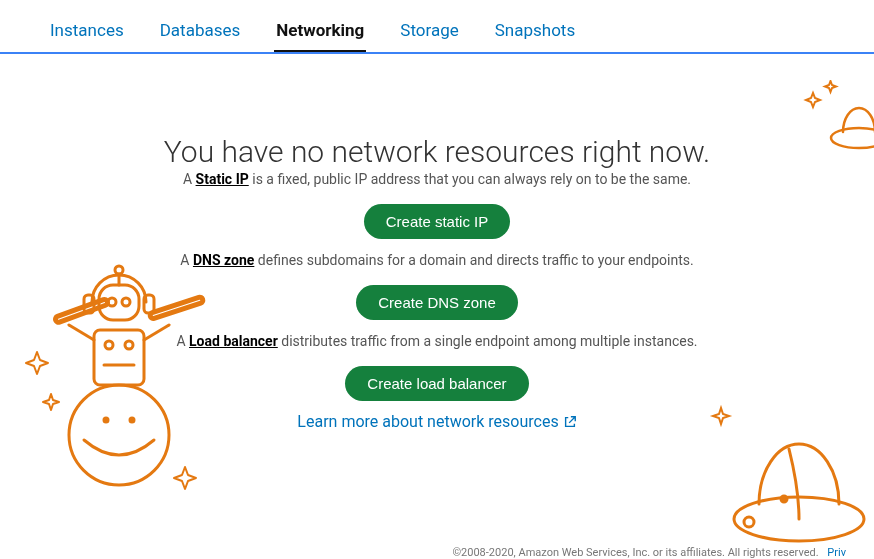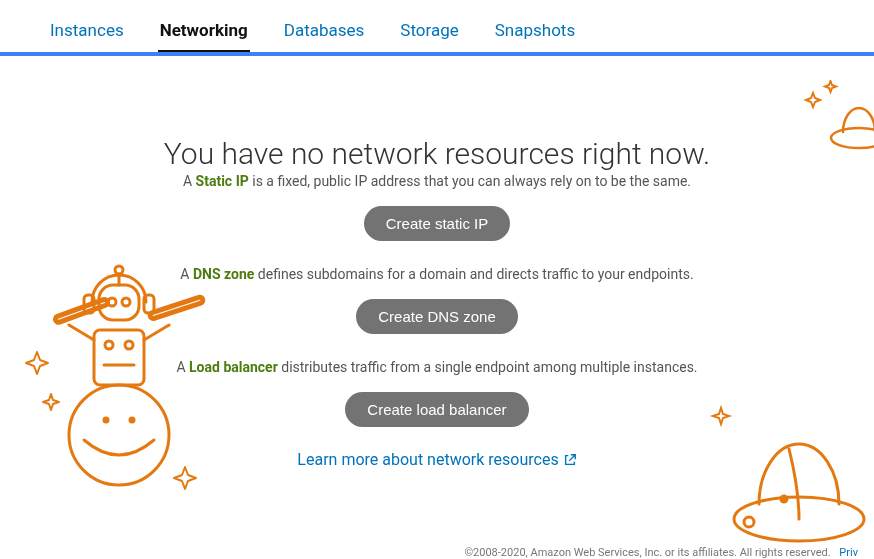--- a/index.html
+++ b/index.html
@@ -9,21 +9,21 @@
       color: #333;
       width: 874px;
       height: 559px;
       position: relative;
       overflow: hidden;
     }
     .tabs {
       display: flex;
       gap: 32px;
       padding: 10px 48px 0 48px;
-      border-bottom: 4px solid #3b82f6;
+      border-bottom: 2px solid #3b82f6;
       margin-bottom: 0;
     }
     .tab {
       color: #0073bb;
       font-size: 17px;
       padding: 10px 2px;
       cursor: pointer;
       border-bottom: 2px solid transparent;
     }
     .tab.active {
@@ -46,51 +46,51 @@
       font-size: 16px;
       color: #666;
       margin-bottom: 28px;
     }
     .desc {
       font-size: 14px;
       color: #555;
       line-height: 1.5;
       margin-bottom: 14px;
     }
-    .desc b { color: #4d7c0f; font-weight: 700; }
+    .desc b { color: #000000; font-weight: 700; text-decoration: underline; }
     .btn {
       display: inline-block;
-      background: #737373;
+      background: #15803d;
       color: #fff;
       border: none;
       border-radius: 18px;
       padding: 9px 22px;
       font-size: 15px;
       font-weight: 500;
       cursor: pointer;
-      margin-bottom: 23px;
+      margin-bottom: 11px;
     }
     .learn-more {
       color: #0073bb;
       font-size: 16px;
       text-decoration: none;
       cursor: pointer;
       display: inline-flex;
       align-items: center;
       gap: 4px;
     }
     .external-icon {
       width: 14px;
       height: 14px;
       display: inline-block;
     }
     .footer {
       position: absolute;
       bottom: 0;
-      right: 16px;
+      right: 28px;
       font-size: 11px;
       color: #777;
     }
     .footer .priv { color: #0073bb; margin-left: 6px; }
     
     .robot-illustration {
       position: absolute;
       left: 14px;
       top: 230px;
       width: 200px;
@@ -110,22 +110,22 @@
       width: 75px;
       height: 72px;
     }
     .star { stroke: #e47911; fill: none; stroke-width: 2; }
   </style>
 </head>
 <body>
 
 <div class="tabs">
   <div class="tab">Instances</div>
+  <div class="tab">Databases</div>
   <div class="tab active">Networking</div>
-  <div class="tab">Databases</div>
   <div class="tab">Storage</div>
   <div class="tab">Snapshots</div>
 </div>
 
 <div class="content">
   <h1 class="heading">You have no network resources right now.</h1>
 
   <p class="desc">
     <span>A </span><b>Static IP</b><span> is a fixed, public IP address that you can always rely on to be the same.</span>
   </p>

